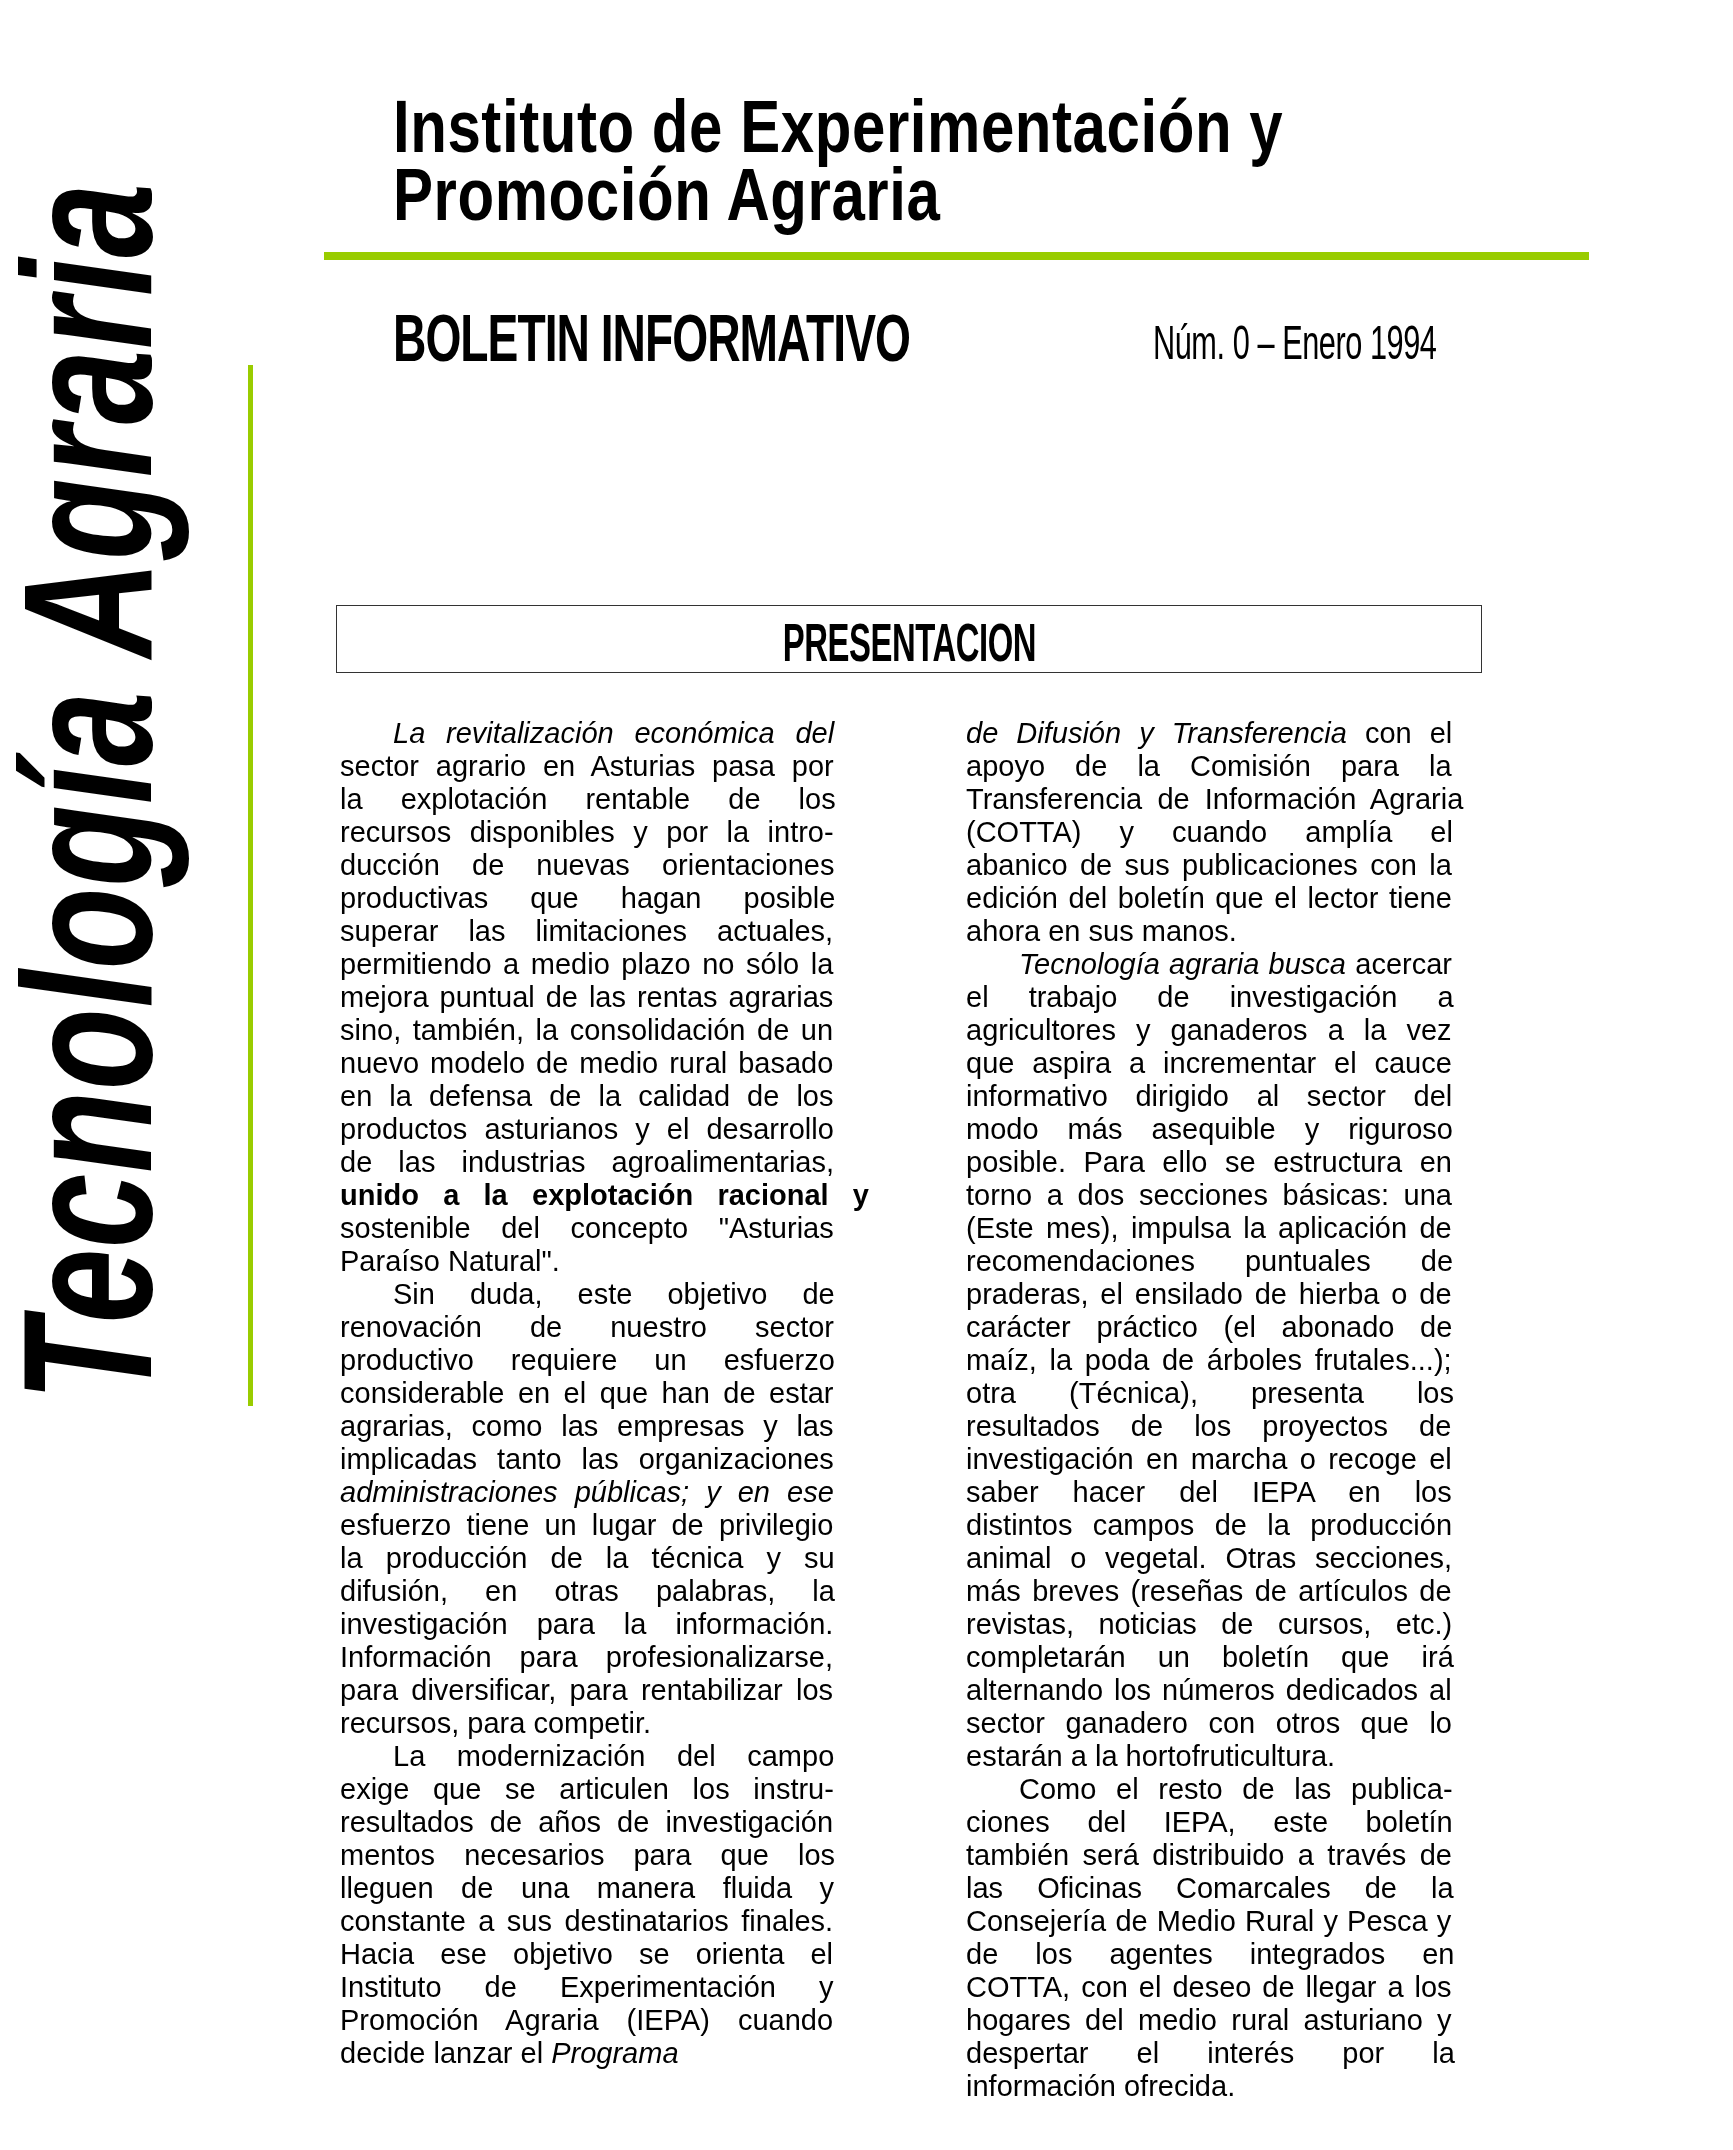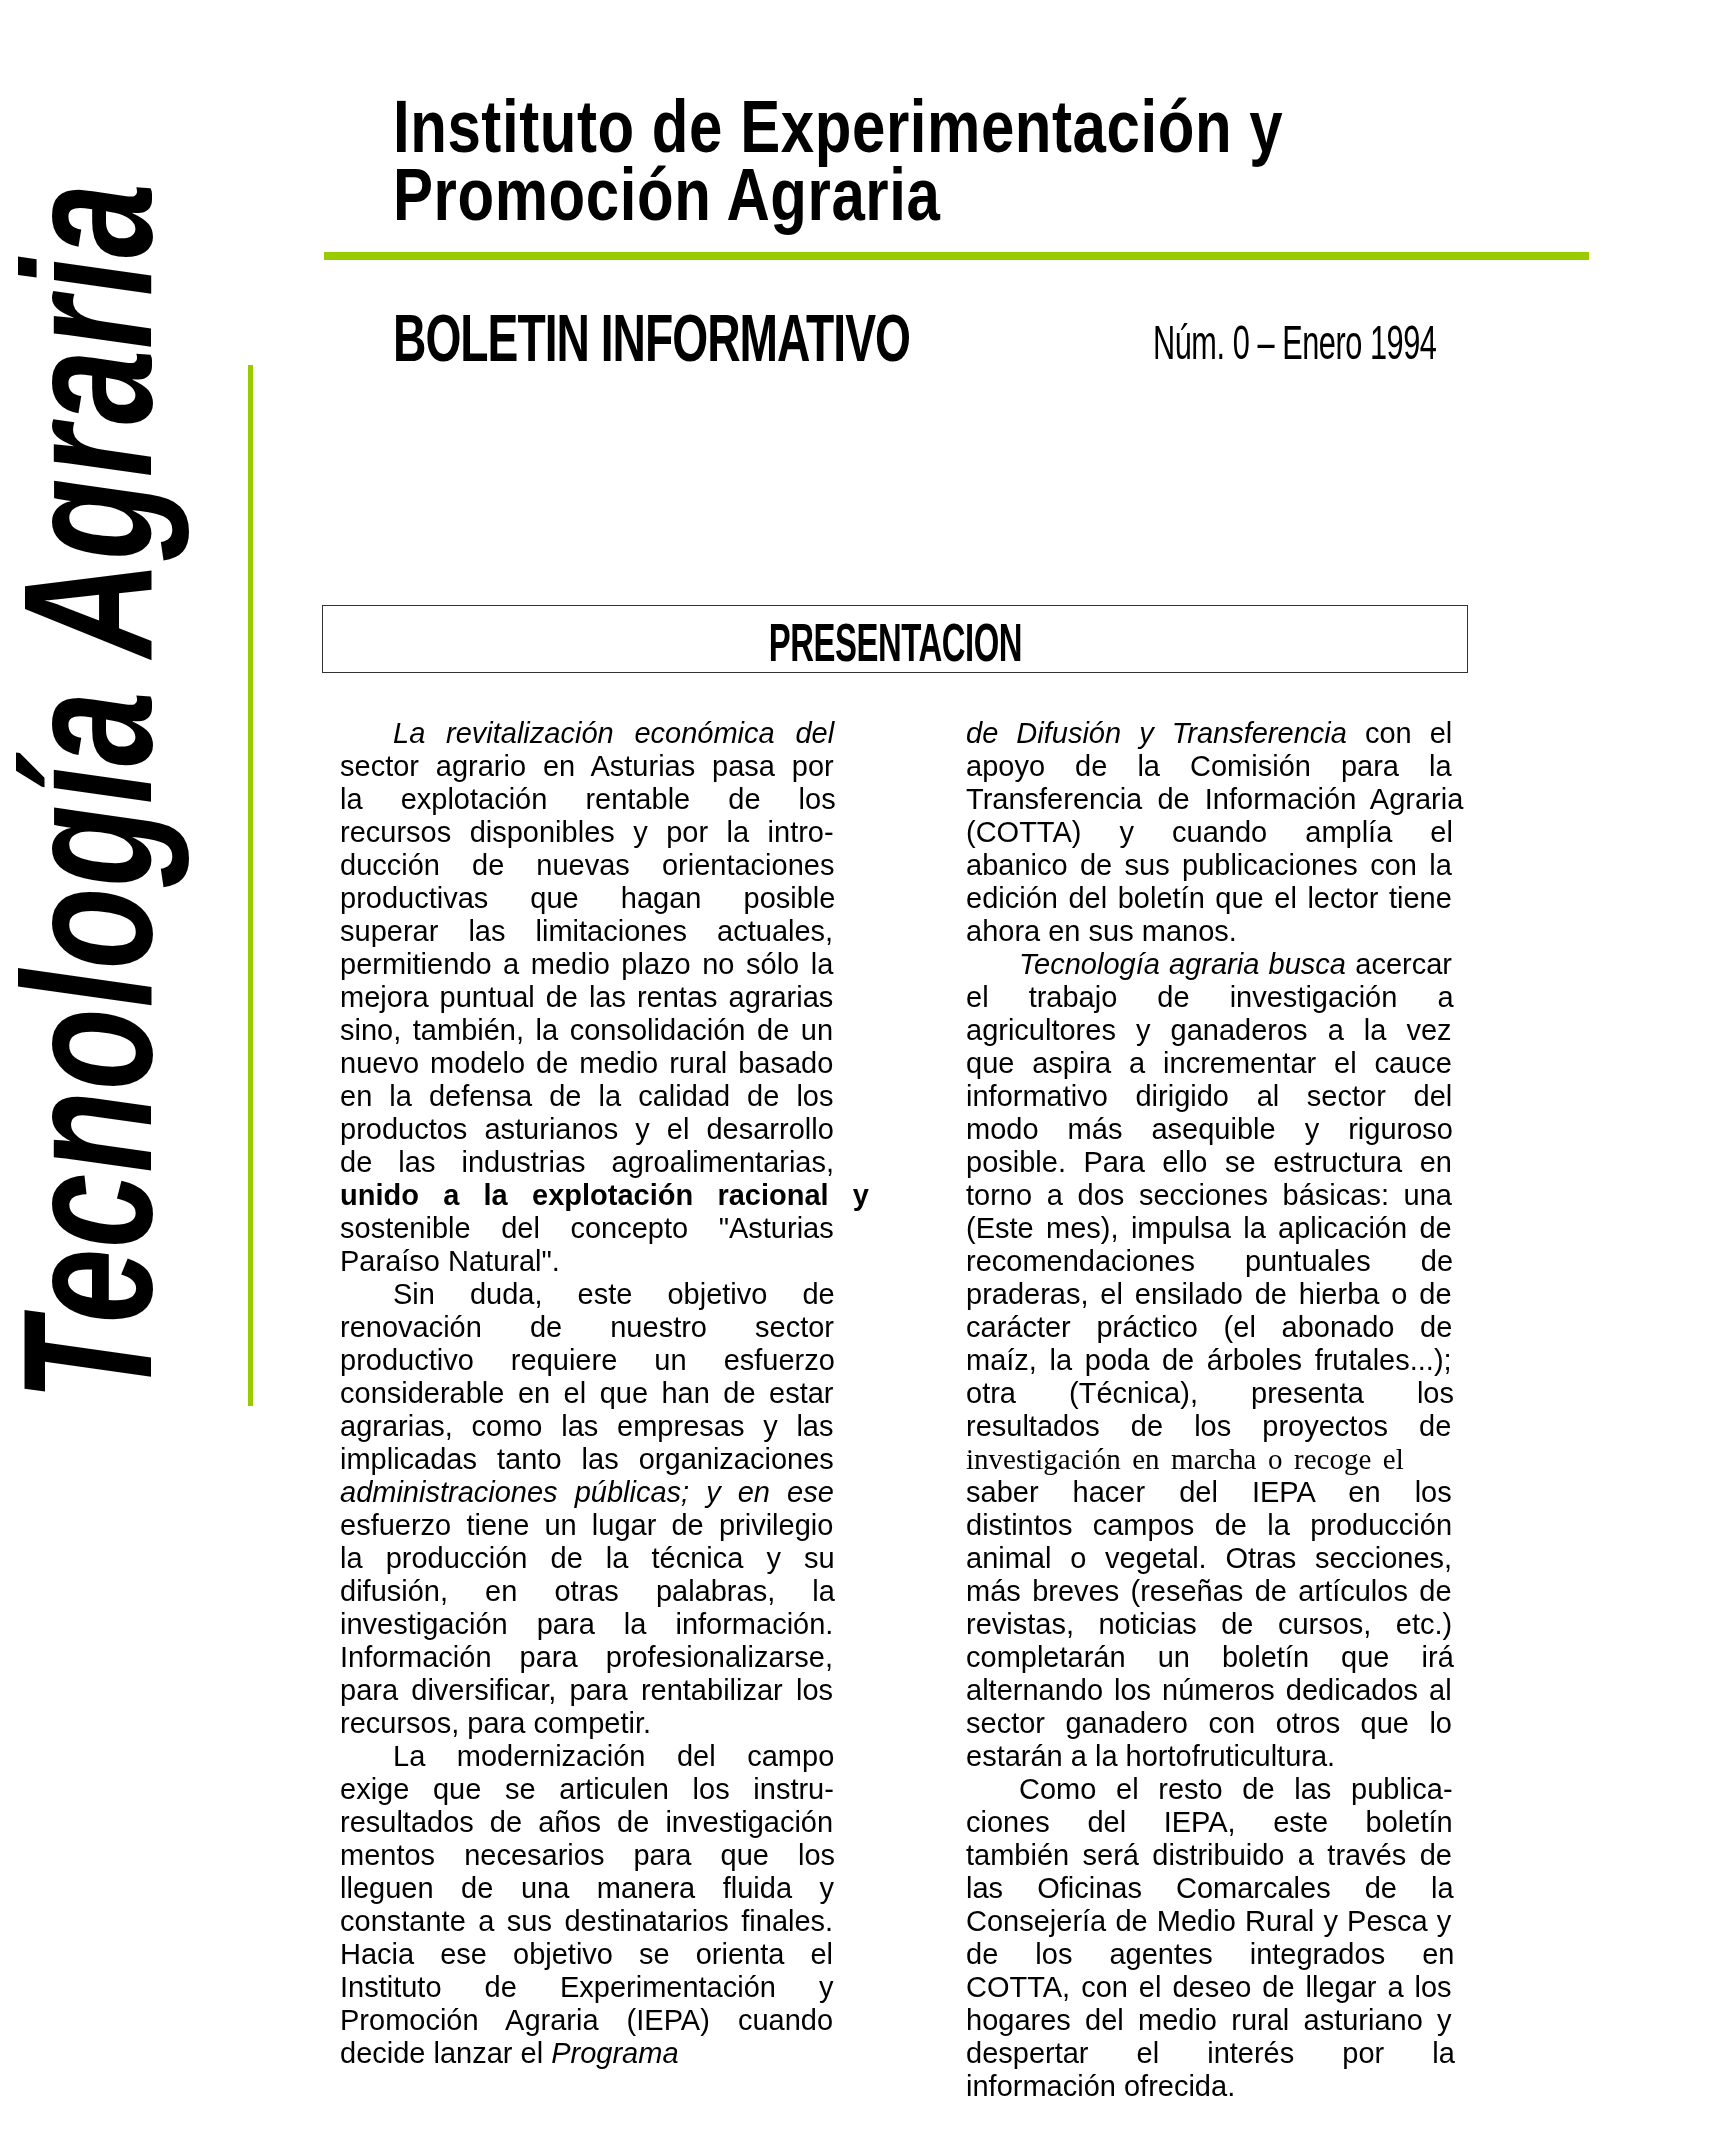--- a/index.html
+++ b/index.html
@@ -20,21 +20,21 @@
 
   
   .inst { position:absolute; left:393px; white-space:nowrap; font-weight:bold; font-size:75px; line-height:1; transform-origin:0 0; transform: scaleX(0.80); letter-spacing:0.7px; }
   .inst.l1 { top:89px; }
   .inst.l2 { top:157px; }
   .hline { position:absolute; left:324px; top:252px; width:1265px; height:7.7px; background:#99cc00; }
   .boletin { position:absolute; left:393px; top:305px; white-space:nowrap; font-weight:bold; font-size:66px; line-height:1; transform-origin:0 0; transform: scaleX(0.70); letter-spacing:-1.4px; }
   .numero { position:absolute; left:1153px; top:319px; white-space:nowrap; font-size:48px; line-height:1; transform-origin:0 0; transform: scaleX(0.64); letter-spacing:-0.7px; }
 
   
-  .section-box { position:absolute; left:322px; top:605px; width:1146px; height:68px; border:1.4px solid #333; box-sizing:border-box; }
+  .section-box { position:absolute; left:336px; top:605px; width:1146px; height:68px; border:1.4px solid #333; box-sizing:border-box; }
   .section-title { position:absolute; left:0; right:0; top:9.8px; text-align:center; }
   .section-title span { display:inline-block; font-weight:bold; font-size:53px; line-height:1; transform: scaleX(0.62); letter-spacing:-0.7px; }
 
   
   .col { position:absolute; top:717px; }
   .col.left { left:340px; width:499px; }
   .col.right { left:966px; width:491px; }
   .ln {
     display:block; height:33px; line-height:33px; font-size:29px;
     text-align:justify; text-align-last:justify; white-space:nowrap; overflow:visible;
@@ -121,21 +121,21 @@
     <div class="ln"><span class="inner" style="word-spacing: 21px;"><span>modo más asequible y riguroso</span></span></div>
     <div class="ln"><span class="inner" style="word-spacing: 9.5px;"><span>posible. Para ello se estructura en</span></span></div>
     <div class="ln"><span class="inner" style="word-spacing: 6.6px;"><span>torno a dos secciones básicas: una</span></span></div>
     <div class="ln"><span class="inner" style="word-spacing: 4.3px;"><span>(Este mes), impulsa la aplicación de</span></span></div>
     <div class="ln"><span class="inner" style="word-spacing: 42px;"><span>recomendaciones puntuales de</span></span></div>
     <div class="ln"><span class="inner" style="word-spacing: 3.8px;"><span>praderas, el ensilado de hierba o de</span></span></div>
     <div class="ln"><span class="inner" style="word-spacing: 17.6px;"><span>carácter práctico (el abonado de</span></span></div>
     <div class="ln"><span class="inner" style="word-spacing: 4.6px;"><span>maíz, la poda de árboles frutales...);</span></span></div>
     <div class="ln"><span class="inner" style="word-spacing: 45px;"><span>otra (Técnica), presenta los</span></span></div>
     <div class="ln"><span class="inner" style="word-spacing: 23px;"><span>resultados de los proyectos de</span></span></div>
-    <div class="ln"><span class="inner" style="word-spacing: 4.3px; font-family: Liberation Serif, serif;"><span>investigación en marcha o recoge el</span></span></div>
+    <div class="ln"><span class="inner" style="word-spacing: 4.3px;"><span>investigación en marcha o recoge el</span></span></div>
     <div class="ln"><span class="inner" style="word-spacing: 26px;"><span>saber hacer del IEPA en los</span></span></div>
     <div class="ln"><span class="inner" style="word-spacing: 12.3px;"><span>distintos campos de la producción</span></span></div>
     <div class="ln"><span class="inner" style="word-spacing: 10.7px;"><span>animal o vegetal. Otras secciones,</span></span></div>
     <div class="ln"><span class="inner" style="word-spacing: 3.3px;"><span>más breves (reseñas de artículos de</span></span></div>
     <div class="ln"><span class="inner" style="word-spacing: 16.4px;"><span>revistas, noticias de cursos, etc.)</span></span></div>
     <div class="ln"><span class="inner" style="word-spacing: 24px;"><span>completarán un boletín que irá</span></span></div>
     <div class="ln"><span class="inner" style="word-spacing: 2.9px;"><span>alternando los números dedicados al</span></span></div>
     <div class="ln"><span class="inner" style="word-spacing: 12.4px;"><span>sector ganadero con otros que lo</span></span></div>
     <div class="ln last"><span class="inner"><span>estarán a la hortofruticultura.</span></span></div>
     <div class="ln indent"><span class="inner" style="word-spacing: 11.6px;"><span>Como el resto de las publica-</span></span></div>

